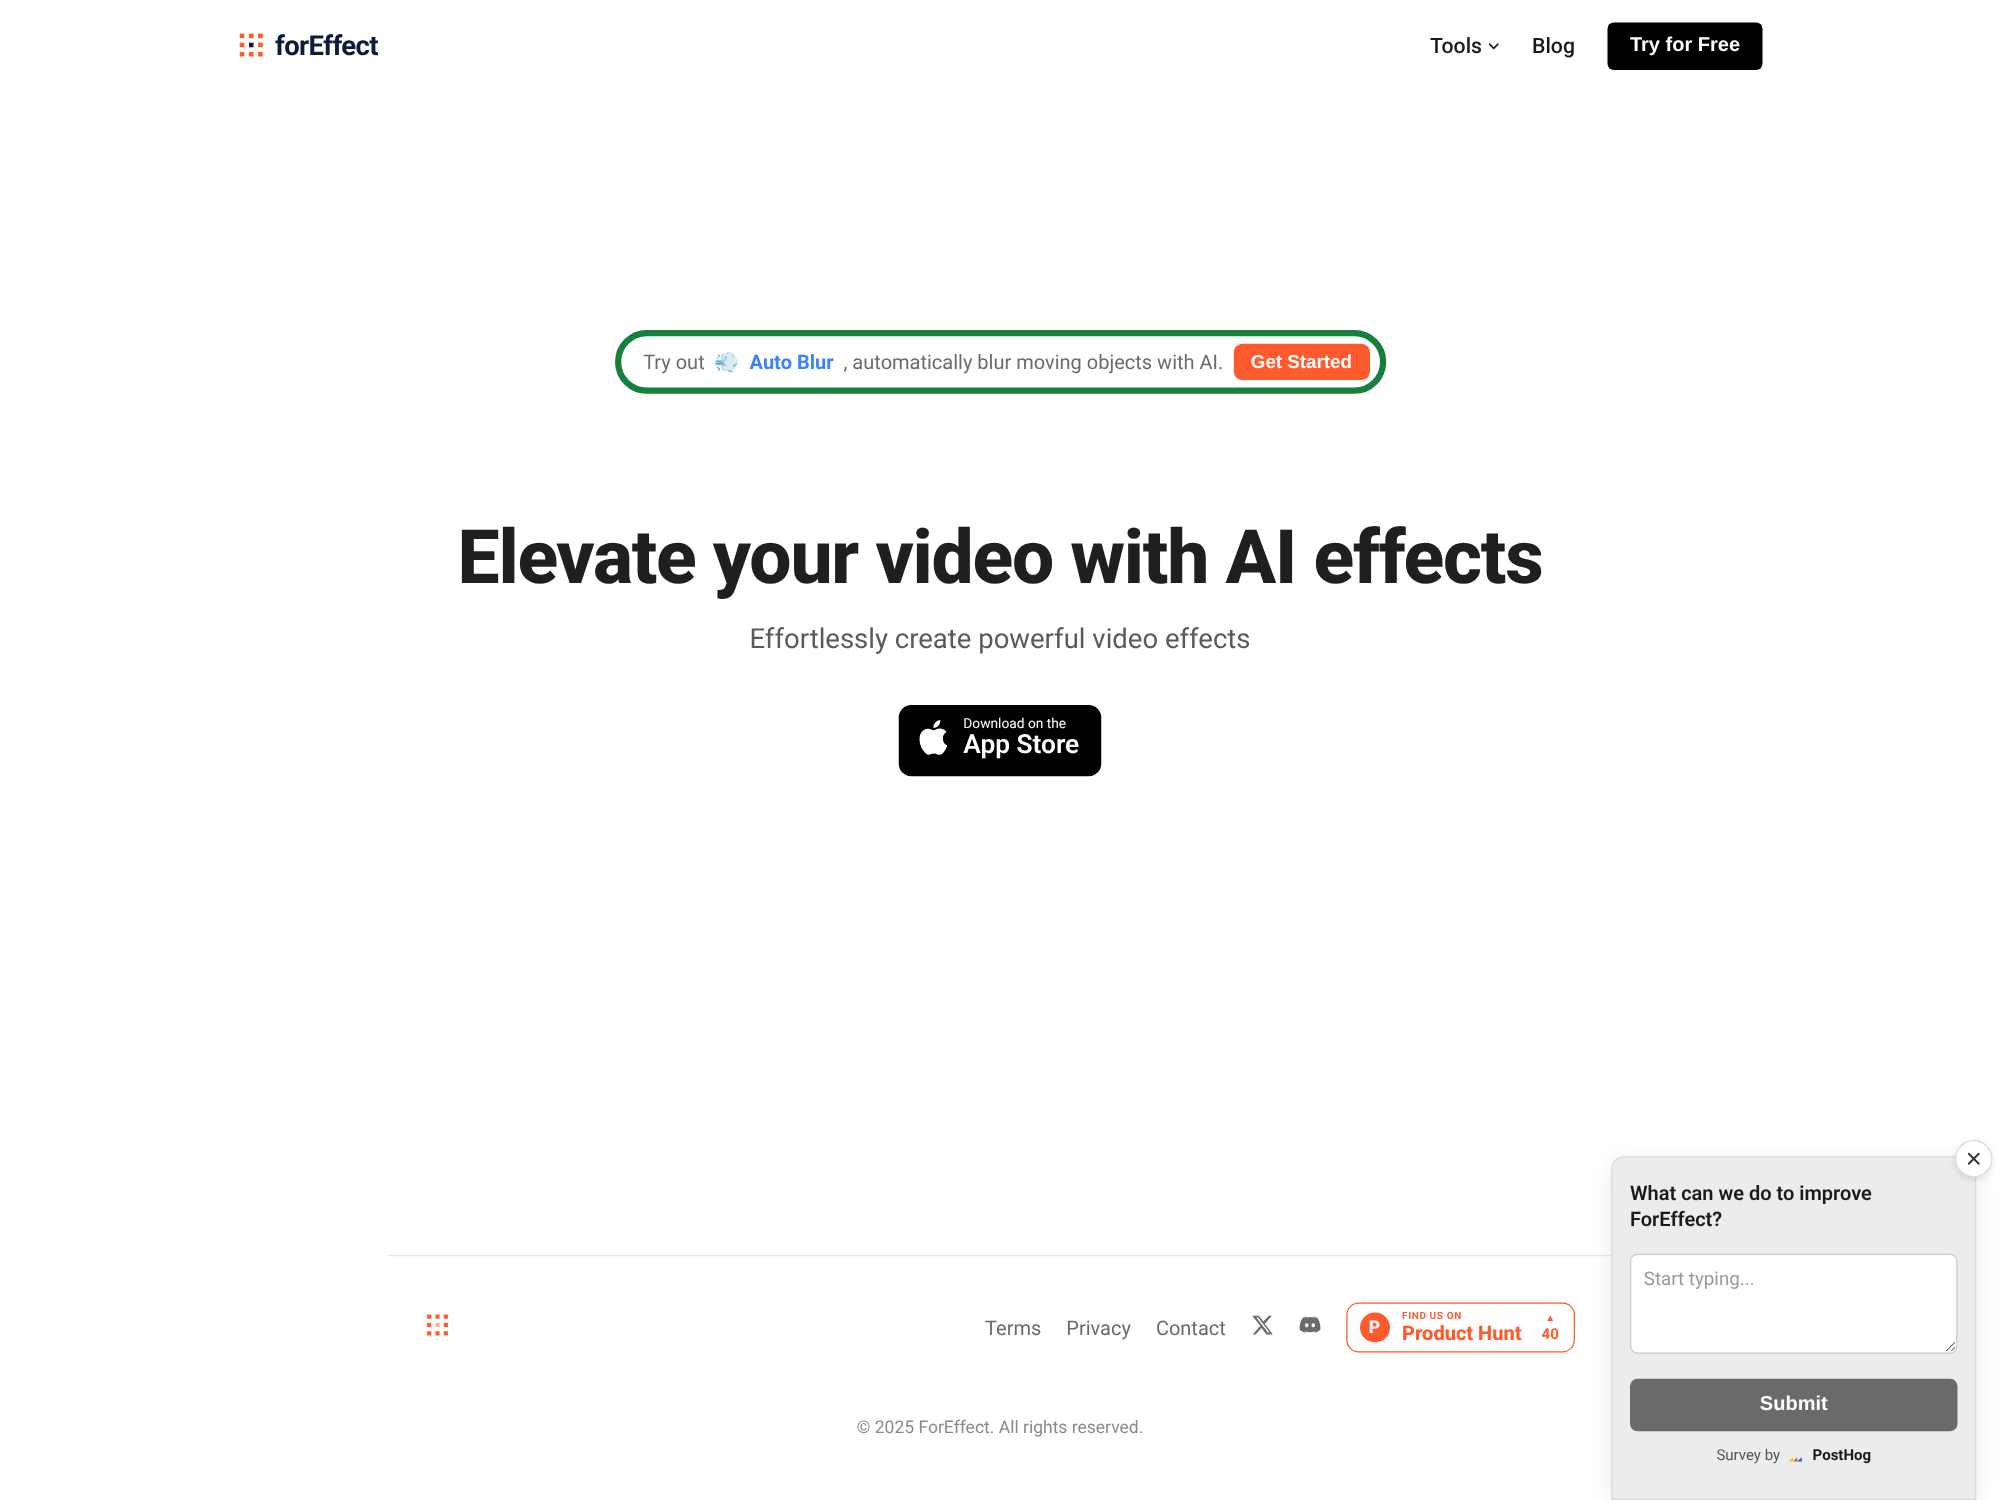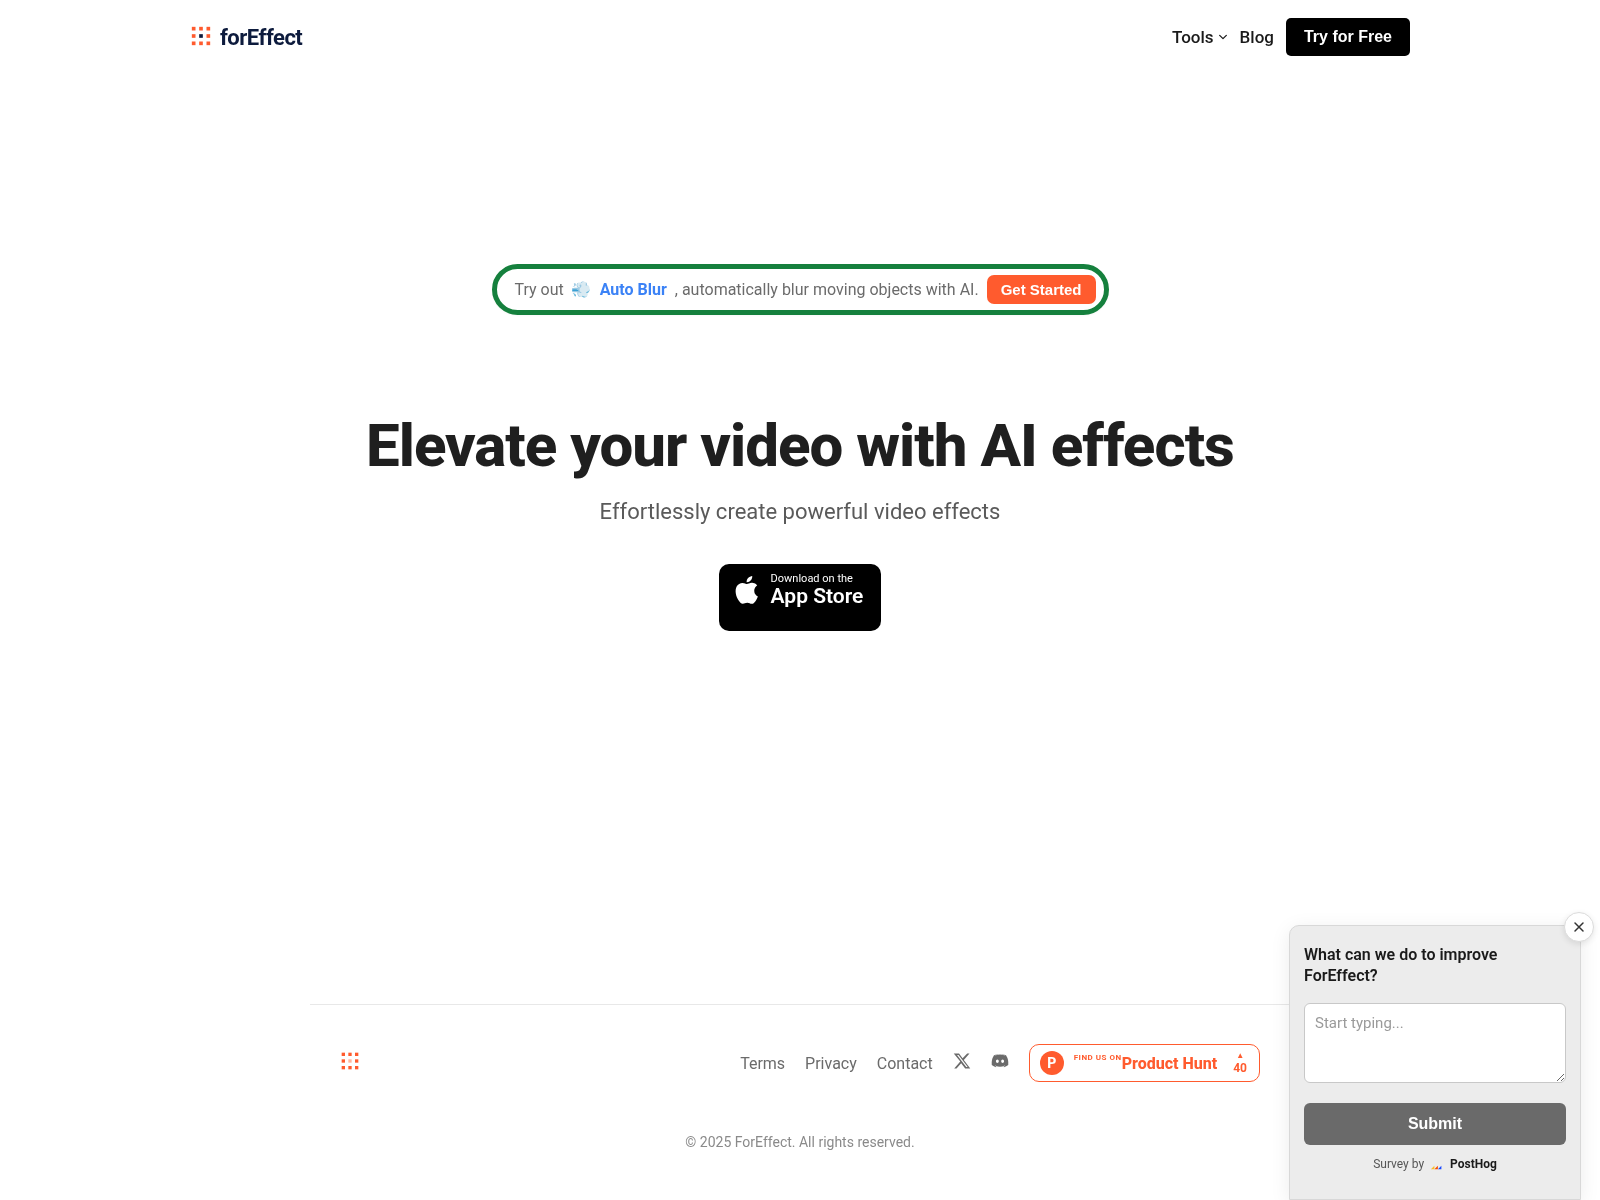--- a/index.html
+++ b/index.html
@@ -31,21 +31,21 @@
 }
 .logo-text {
   font-size: 22px;
   font-weight: 700;
   color: #0d1b3d;
   letter-spacing: -0.5px;
 }
 .nav {
   display: flex;
   align-items: center;
-  gap: 12px;
+  gap: 26px;
 }
 .nav-item {
   display: flex;
   align-items: center;
   gap: 4px;
   font-size: 17px;
   font-weight: 500;
   color: #1a1a1a;
   cursor: pointer;
 }
@@ -110,21 +110,21 @@
 .hero-sub {
   margin-top: 18px;
   font-size: 22px;
   color: #5a5a5a;
 }
 .appstore {
   margin-top: 40px;
   background: #000;
   color: #fff;
   border-radius: 10px;
-  padding: 9px 18px 24px 14px;
+  padding: 9px 18px 14px 14px;
   display: inline-flex;
   align-items: center;
   gap: 12px;
   cursor: pointer;
 }
 .appstore-icon { width: 26px; height: 30px; }
 .appstore-text { display: flex; flex-direction: column; line-height: 1; text-align: left; }
 .appstore-small { font-size: 11px; }
 .appstore-big { font-size: 21px; font-weight: 600; margin-top: 2px; }
 
@@ -174,21 +174,21 @@
   border-radius: 10px;
   padding: 6px 12px 6px 10px;
   cursor: pointer;
 }
 .ph-circle {
   width: 24px; height: 24px; border-radius: 50%;
   background: #ff5b2e; color: #fff;
   display: flex; align-items: center; justify-content: center;
   font-size: 14px; font-weight: 800;
 }
-.ph-text { display: flex; flex-direction: row; line-height: 1; }
+.ph-text { display: flex; flex-direction: column; line-height: 1; }
 .ph-small { font-size: 8px; letter-spacing: 0.5px; color: #ff5b2e; font-weight: 700; }
 .ph-big { font-size: 16px; font-weight: 800; color: #ff5b2e; margin-top: 2px; }
 .ph-count { display: flex; flex-direction: column; align-items: center; line-height: 1; margin-left: 6px; }
 .ph-count .tri { font-size: 8px; color: #ff5b2e; }
 .ph-count .num { font-size: 12px; font-weight: 700; color: #ff5b2e; margin-top: 2px; }
 
 .copyright {
   position: absolute;
   left: 0; right: 0;
   bottom: 50px;

